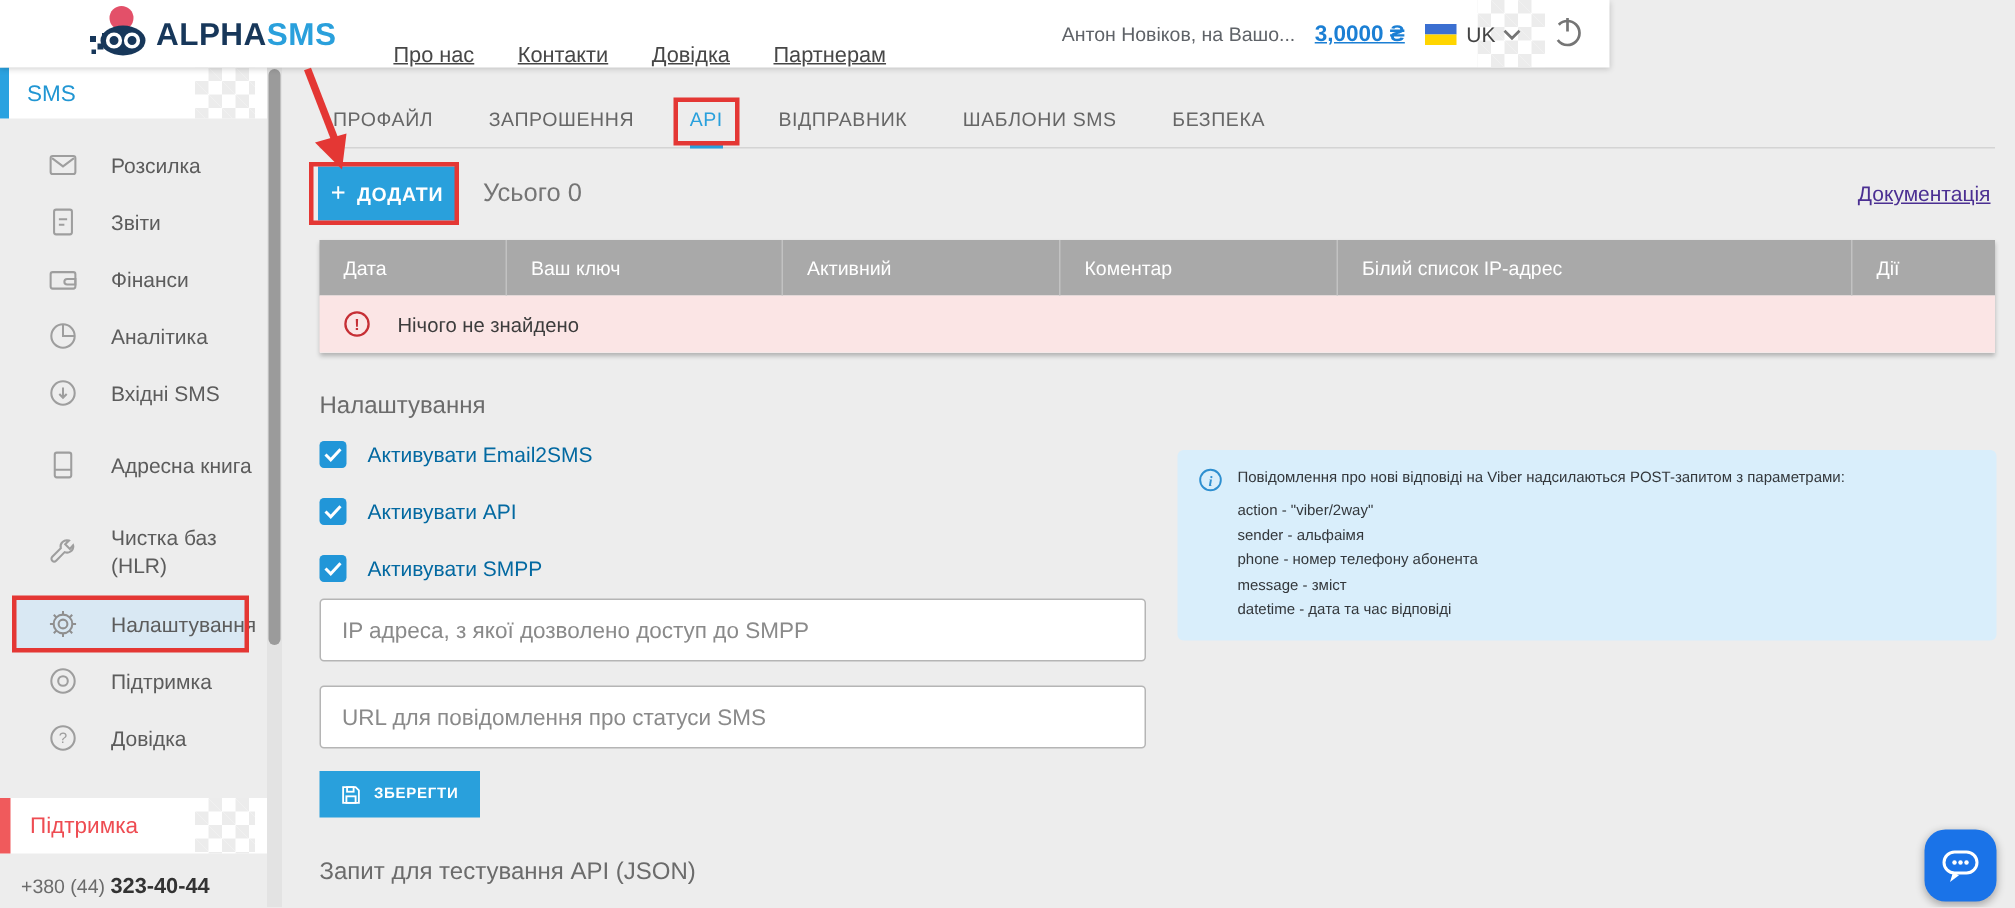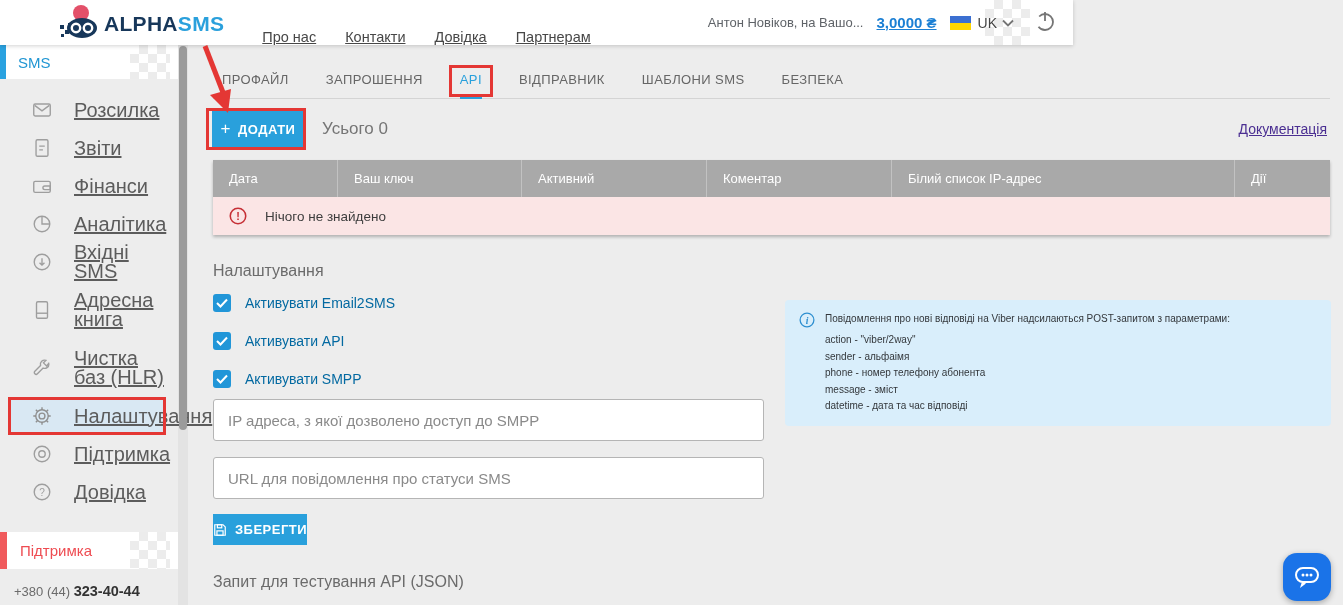--- a/index.html
+++ b/index.html
@@ -30,21 +30,21 @@
   
   .sidebar { position:absolute; left:0; top:45px; width:178px; height:560px; background:#ededed; z-index:10; }
   .sms-header { position:absolute; left:0; top:0; width:178px; height:34px; background:#fff;
                 border-left:6px solid #2aa2e0; display:flex; align-items:center; }
   .sms-header .t { color:#2196d3; font-size:15px; margin-left:12px; }
   .sms-checker { position:absolute; left:130px; top:45px; width:40px; height:34px; z-index:11; }
   .side-list { position:absolute; left:0; top:34px; width:178px; padding-top:12px; }
   .side-item { position:relative; display:flex; align-items:center; height:38px; cursor:pointer; }
   .side-item.two { height:58px; }
   .side-item .icn { width:24px; margin-left:30px; display:flex; justify-content:center; flex:none; z-index:2; }
-  .side-item .lbl { font-size:20px; color:#5c5c5c; margin-left:20px; line-height:19px; width:100px; z-index:2;text-decoration:underline; }
+  .side-item .lbl { font-size:14px; color:#5c5c5c; margin-left:20px; line-height:19px; width:100px; z-index:2; }
   .active-bg { position:absolute; left:8px; right:12px; top:1px; bottom:1px; background:#d9e8f3; z-index:1; }
   .ann-rect { position:absolute; border:3px solid #e43734; z-index:30; pointer-events:none; }
   .side-scroll-track { position:absolute; left:178px; top:45px; width:10px; height:560px; background:#e3e3e3; z-index:9; }
   .side-scroll-thumb { position:absolute; left:179px; top:46px; width:8px; height:384px; background:#9b9b9b; border-radius:4px; z-index:10; }
   .support-header { position:absolute; left:0; top:532px; width:178px; height:37px; background:#fff;
                     border-left:7px solid #f05a5c; display:flex; align-items:center; z-index:11; }
   .support-header .t { color:#ee4c52; font-size:15px; margin-left:13px; }
   .support-checker { position:absolute; left:130px; top:532px; width:40px; height:37px; z-index:12; }
   .phone { position:absolute; left:14px; top:583px; font-size:13px; color:#6b6b6b; z-index:11; }
   .phone b { font-size:14.5px; color:#333; }
@@ -82,21 +82,21 @@
   .settings-title { left:213px; top:262px; }
   .test-title { left:213px; top:573px; }
   .cbx-group { position:absolute; left:213px; top:294px; }
   .cbx-row { display:flex; align-items:center; height:18px; margin-bottom:20px; cursor:pointer; }
   .cbx { width:18px; height:18px; background:#2196d8; border-radius:3px; display:flex; align-items:center; justify-content:center; flex:none; }
   .cbx-label { font-size:14px; color:#0369a1; margin-left:14px; }
   .txt-input { position:absolute; left:213px; width:551px; height:42px; border:1px solid #b5b5b5; border-radius:3px;
                background:#fff; font-family:"Liberation Sans",sans-serif; font-size:15px; color:#333; padding:0 14px; }
   .txt-input::placeholder { color:#8a8a8a; }
   .input-ip { top:399px; } .input-url { top:457px; }
-  .save-btn { position:absolute; left:213px; top:514px; width:94px; height:31px; font-size:13px; gap:8px; }
+  .save-btn { position:absolute; left:213px; top:514px; width:107px; height:31px; font-size:10px; gap:8px; }
 
   
   .info-box { position:absolute; left:785px; top:300px; width:546px; background:#d9eefb; border-radius:4px;
               padding:11px 14px 11px 14px; z-index:4; }
   .info-line1 { display:flex; }
   .info-i { flex:none; margin-right:10px; margin-top:1px; }
   .info-text { font-size:10px; color:#33373b; line-height:16.5px; }
   .info-rest { padding-left:26px; }
 
   

